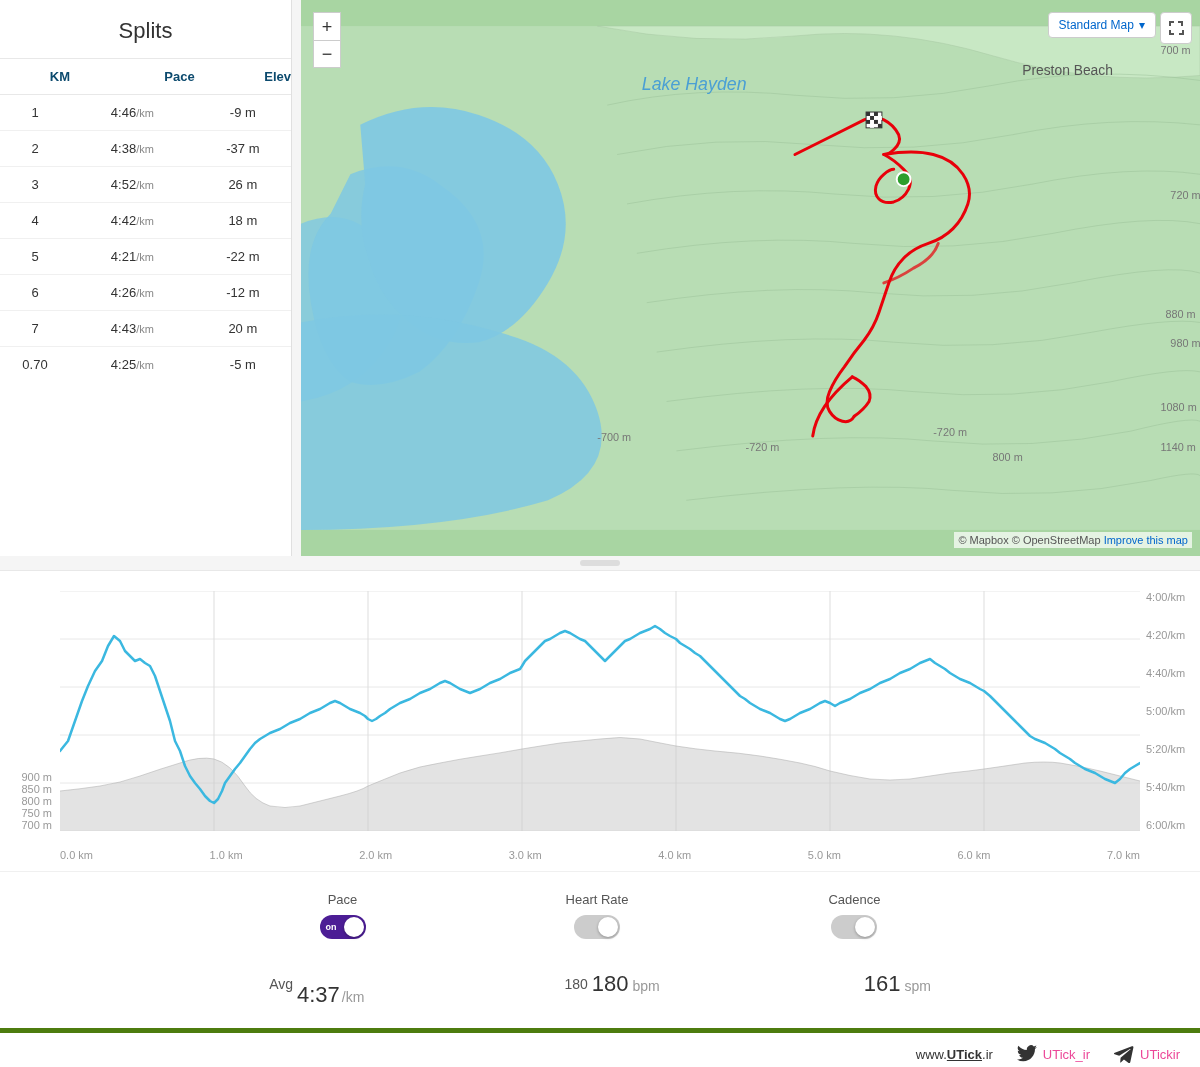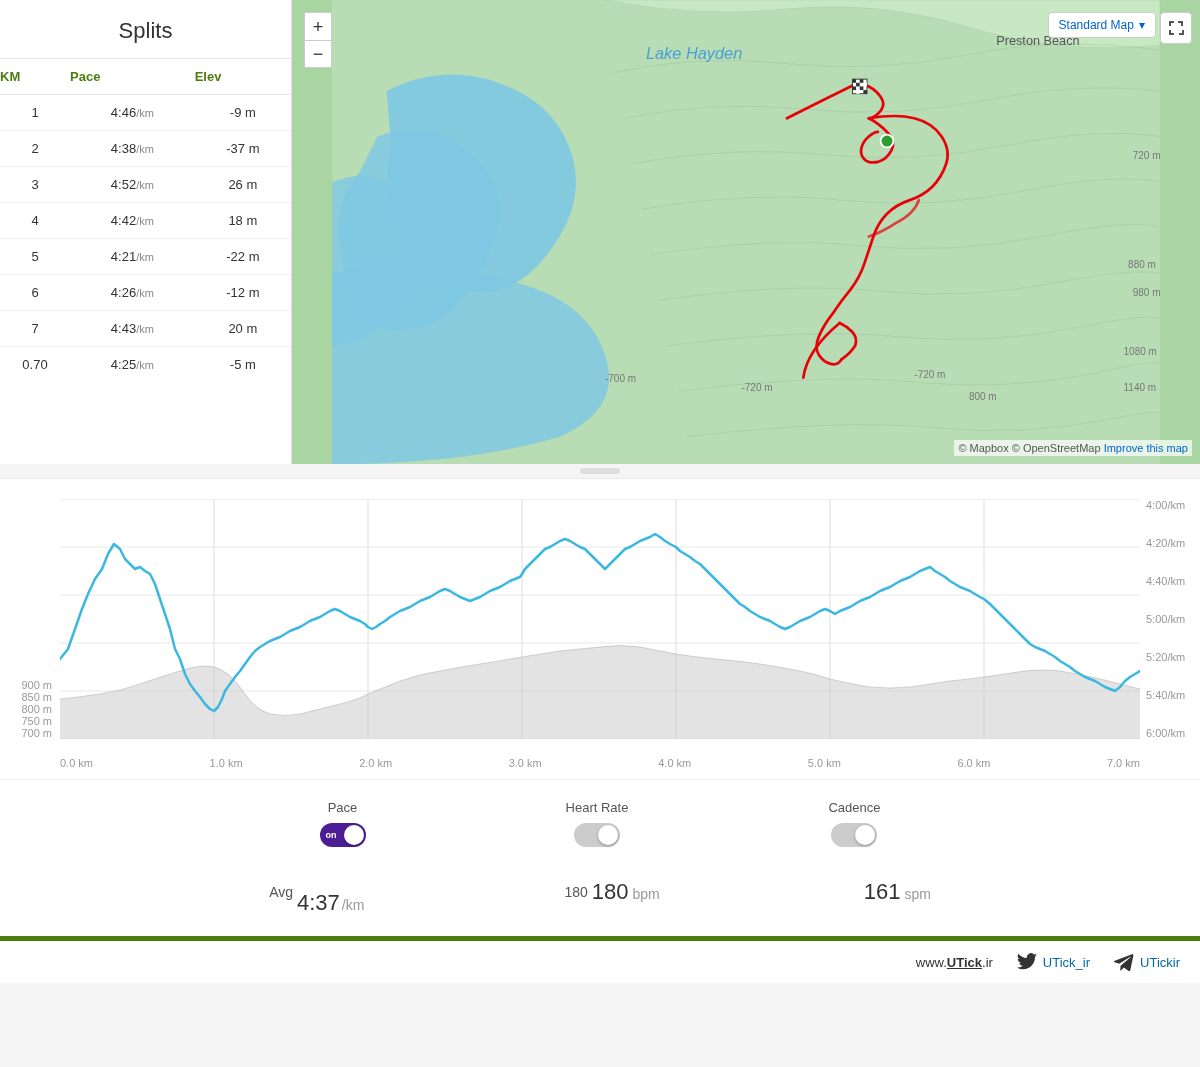--- a/index.html
+++ b/index.html
@@ -1,27 +1,27 @@
 <!DOCTYPE html>
 <html><head>
   <meta charset="utf-8">
   <style>
     * { box-sizing: border-box; margin: 0; padding: 0; }
     body { font-family: -apple-system, BlinkMacSystemFont, 'Helvetica Neue', Arial, sans-serif; background: #f5f5f5; width: 1200px; }
 
     .main-container { display: flex; flex-direction: column; width: 1200px; }
 
     
-    .top-section { display: flex; width: 1200px; height: 464px; }
+    .top-section { display: flex; width: 1200px; height: 556px; gap: 9px; }
 
     
     .splits-panel { width: 292px; background: #fff; border-right: 1px solid #e0e0e0; flex-shrink: 0; }
     .splits-title { text-align: center; font-size: 22px; font-weight: 400; color: #333; padding: 18px 0 14px 0; border-bottom: 1px solid #e8e8e8; }
     .splits-table { width: 100%; border-collapse: collapse; }
-    .splits-table thead tr th { padding: 10px 0; font-size: 13px; font-weight: 600; color: #4d7c0f; text-align: left; border-bottom: 1px solid #e8e8e8; }
+    .splits-table thead tr th { padding: 10px 0; font-size: 13px; font-weight: 600; color: #0c4a6e; text-align: right; border-bottom: 1px solid #e8e8e8; }
     .splits-table thead tr th:first-child { width: 70px; }
     .splits-table tbody tr td { padding: 10px 0; font-size: 13px; color: #333; text-align: center; border-bottom: 1px solid #f0f0f0; }
     .splits-table tbody tr:last-child td { border-bottom: none; }
     .pace-unit { font-size: 11px; color: #888; }
 
     
     .map-panel { flex: 1; position: relative; overflow: hidden; background: #a8d5a2; }
 
     
     .map-controls { position: absolute; top: 12px; left: 12px; z-index: 10; }
@@ -63,21 +63,21 @@
     .stats-section { background: #fff; padding: 10px 0 20px 0; display: flex; justify-content: center; gap: 200px; }
     .stat-group { display: flex; flex-direction: row; align-items: center; gap: 4px; }
     .stat-avg-label { font-size: 14px; color: #555; }
     .stat-value { font-size: 22px; color: #333; font-weight: 400; }
     .stat-unit { font-size: 14px; color: #999; }
 
     
     .footer { background: #fff; border-top: 5px solid #4d7c0f; padding: 12px 20px; display: flex; align-items: center; justify-content: flex-end; gap: 24px; }
     .footer-url { font-size: 13px; color: #333; }
     .footer-url span { font-weight: bold; text-decoration: underline; }
-    .footer-social { display: flex; align-items: center; gap: 6px; font-size: 13px; color: #0369a1; }
+    .footer-social { display: flex; align-items: center; gap: 6px; font-size: 13px; color: #ec4899; }
 
     
     .drag-handle { width: 40px; height: 6px; background: #ddd; border-radius: 3px; margin: 0 auto; cursor: ns-resize; }
     .drag-handle-container { width: 100%; background: #f5f5f5; padding: 4px 0; display: flex; justify-content: center; }
   </style>
 </head>
 <body>
 
 <div class="main-container">
 

